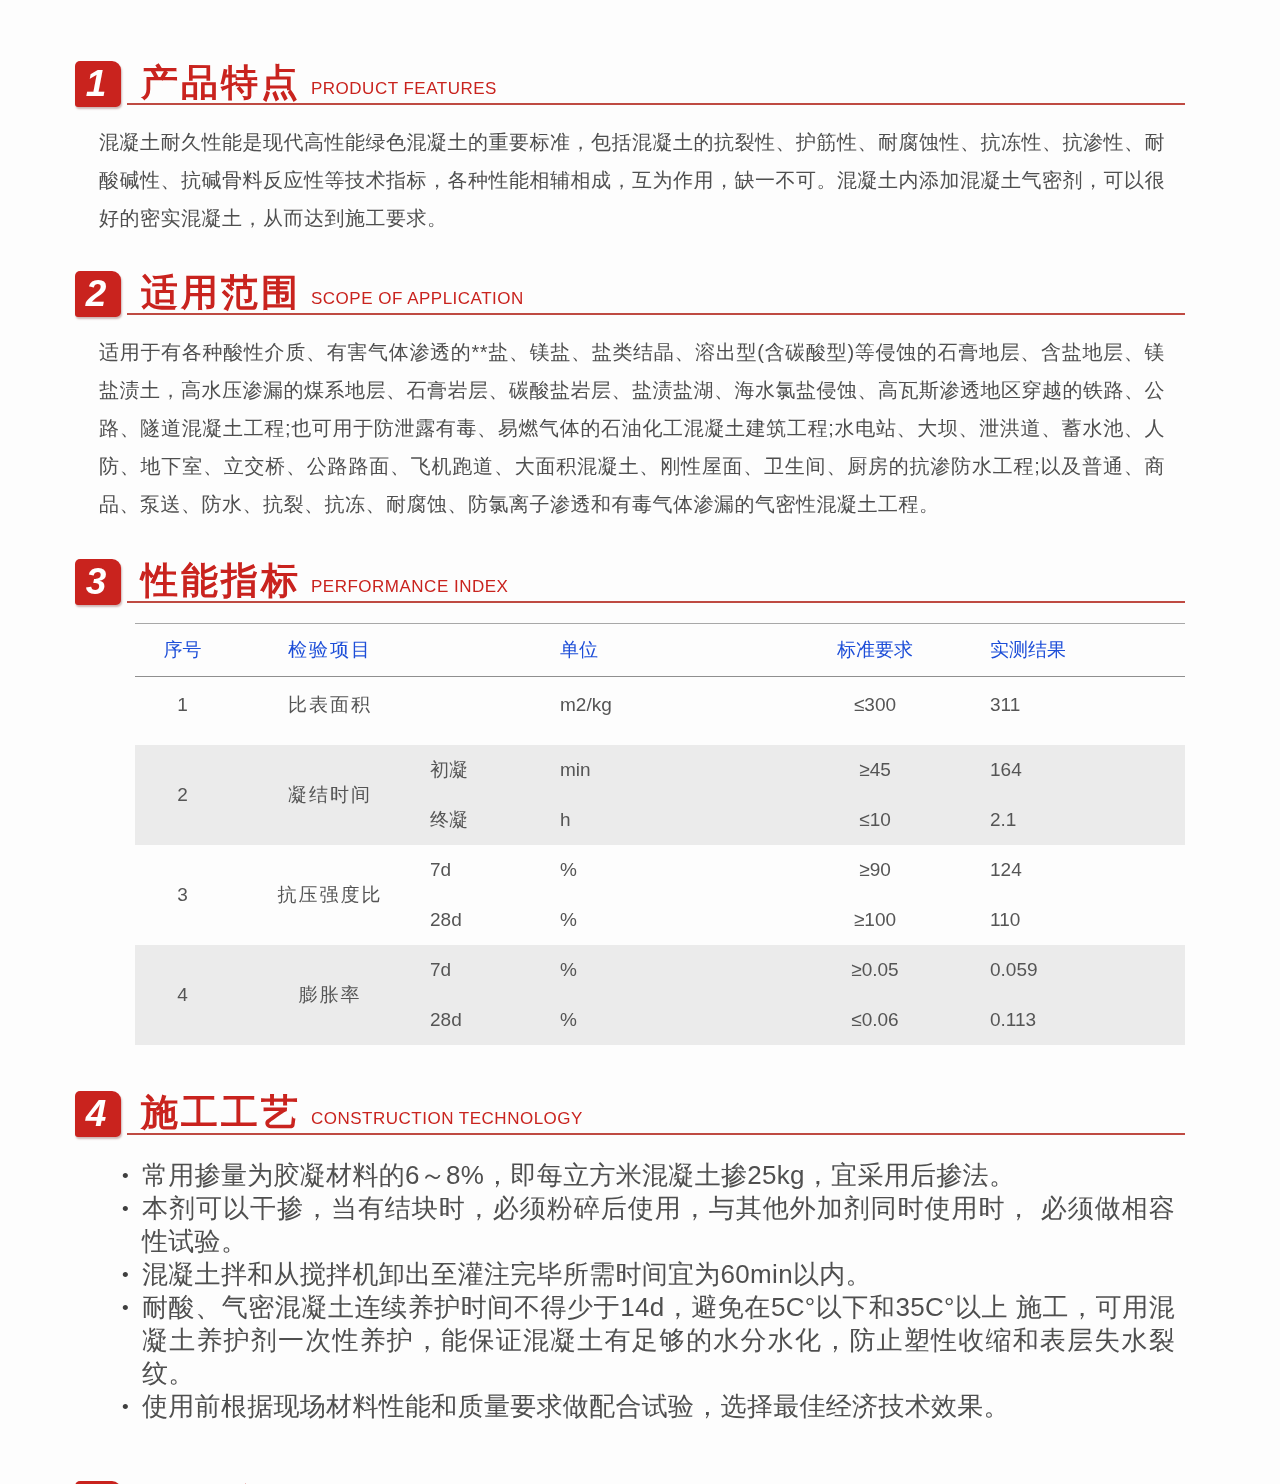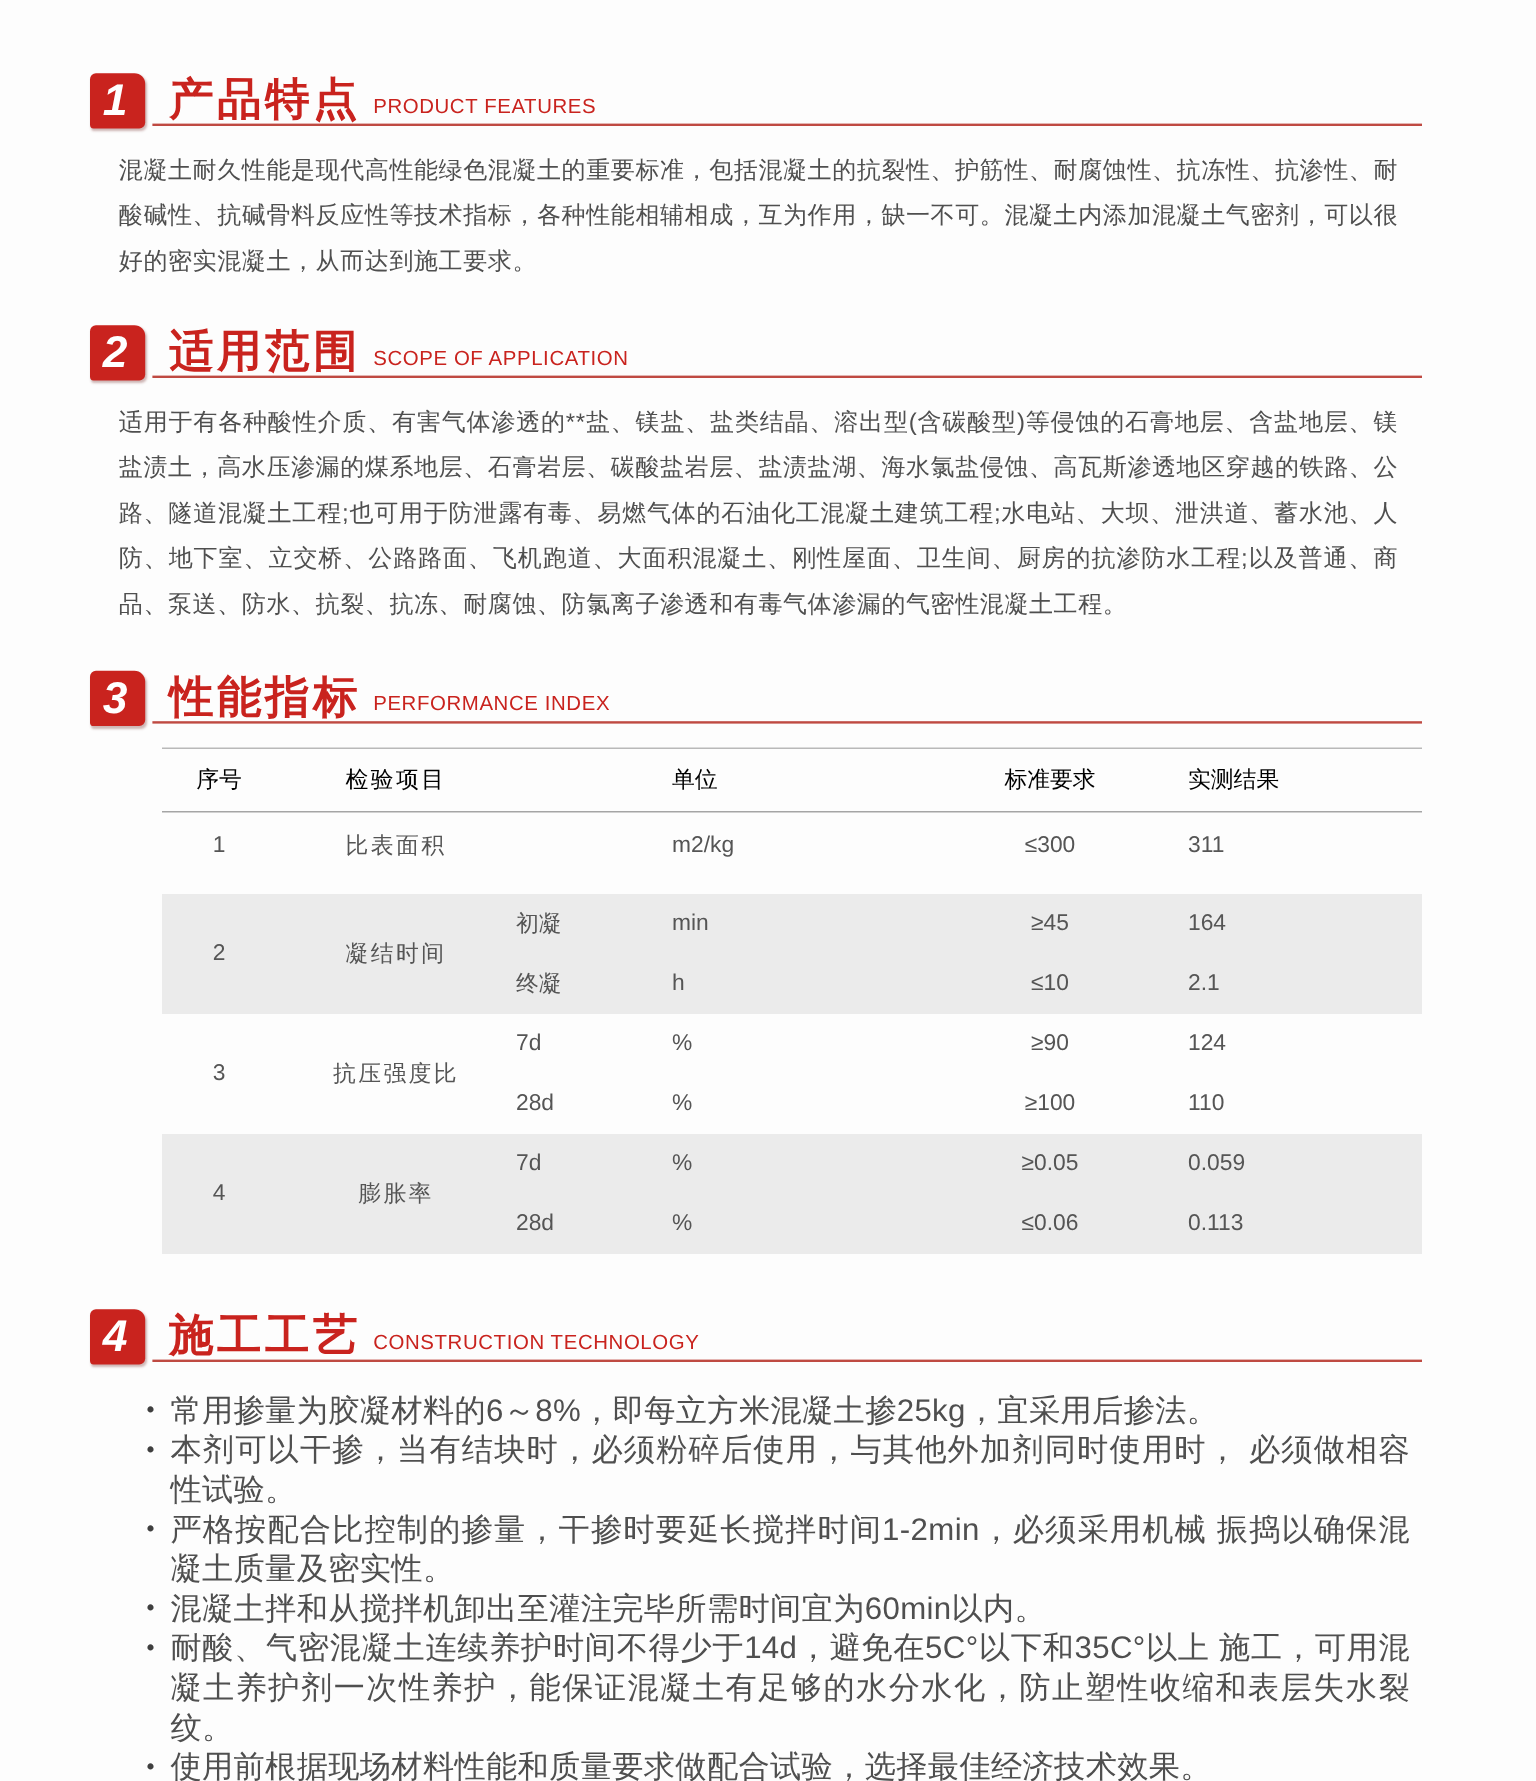--- a/index.html
+++ b/index.html
@@ -85,21 +85,21 @@
   
   .perf-table{
     width:1050px;
     margin:18px 0 0 60px;
     border-collapse:collapse;
     font-size:19px;
     color:var(--table-text);
   }
   .perf-table th{
     font-weight:normal;
-    color:#000000;
+    color:#1d4ed8;
     border-top:1px solid #a8a8a8;
     border-bottom:1px solid #8f8f8f;
     padding:13px 0;
   }
   .perf-table td{padding:0;}
   .col-no{width:95px;text-align:center;}
   .col-item{width:200px;text-align:center;letter-spacing:2px;}
   .col-sub{width:130px;text-align:left;padding-left:20px;}
   .col-unit{width:200px;text-align:left;padding-left:35px;}
   .col-req{width:230px;text-align:center;padding-left:50px;}
@@ -248,21 +248,20 @@
 
   <div class="section sec-4">
     <div class="sec-header">
       <div class="badge">4</div>
       <h2 class="sec-title">施工工艺</h2>
       <span class="sec-sub">CONSTRUCTION TECHNOLOGY</span>
     </div>
     <div class="bullets">
       <div class="bullet">常用掺量为胶凝材料的6～8%，即每立方米混凝土掺25kg，宜采用后掺法。</div>
       <div class="bullet">本剂可以干掺，当有结块时，必须粉碎后使用，与其他外加剂同时使用时， 必须做相容性试验。</div>
-      <div class="bullet">严格按配合比控制的掺量，干掺时要延长搅拌时间1-2min，必须采用机械 振捣以确保混凝土质量及密实性。</div>
       <div class="bullet">混凝土拌和从搅拌机卸出至灌注完毕所需时间宜为60min以内。</div>
       <div class="bullet">耐酸、气密混凝土连续养护时间不得少于14d，避免在5C°以下和35C°以上 施工，可用混凝土养护剂一次性养护，能保证混凝土有足够的水分水化，防止塑性收缩和表层失水裂纹。</div>
       <div class="bullet">使用前根据现场材料性能和质量要求做配合试验，选择最佳经济技术效果。</div>
     </div>
   </div>
 
   <div class="section sec-5">
     <div class="sec-header">
       <div class="badge">5</div>
       <h2 class="sec-title">包装贮存</h2>

